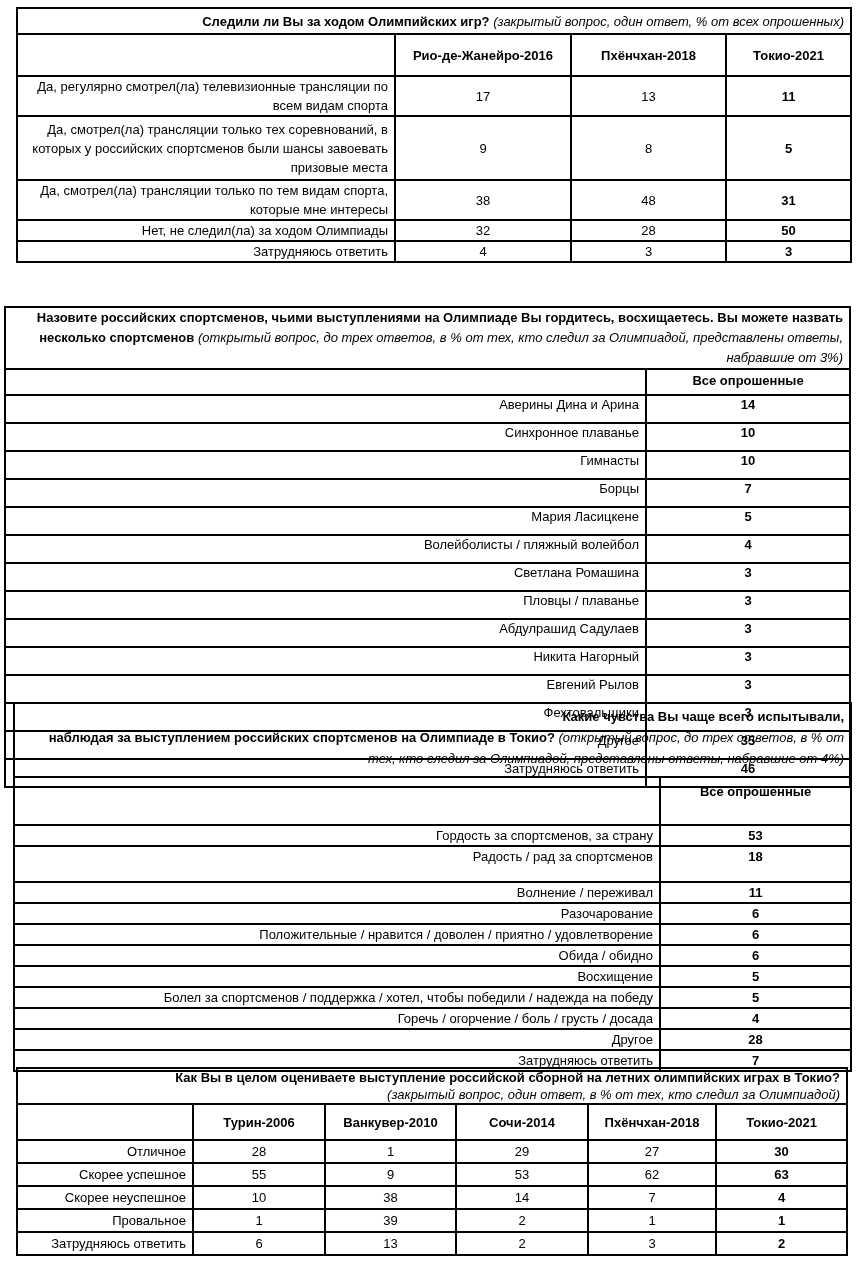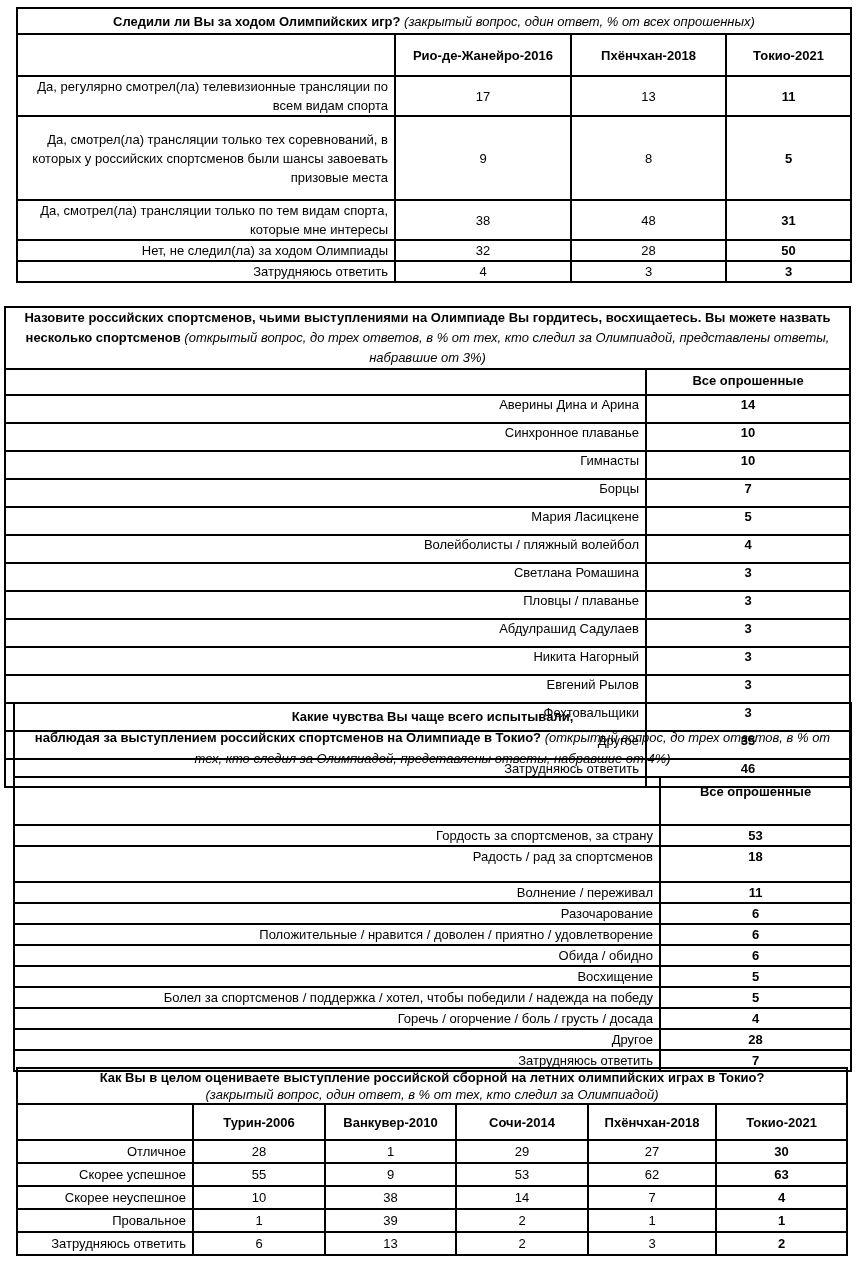--- a/index.html
+++ b/index.html
@@ -1,20 +1,20 @@
 <!DOCTYPE html>
 <html><head>
 <meta charset="utf-8">
 <style>
   html, body { margin: 0; padding: 0; background: #ffffff; }
   body { width: 862px; height: 1280px; position: relative; overflow: hidden;
          font-family: "Liberation Sans", sans-serif; color: #000; }
   table { border-collapse: collapse; position: absolute; table-layout: fixed; }
   td, th { border: 2px solid #000; padding: 0 6px; font-size: 13px; line-height: 19px; }
-  .cap { text-align: center; font-weight: normal; }
+  .cap { text-align: right; font-weight: normal; }
   .cap b { font-weight: bold; }
   .cap i { font-style: italic; }
   .lbl { text-align: right; }
   .num { text-align: center; }
   .bold { font-weight: bold; }
   .hdr { font-weight: bold; text-align: center; }
   
   #t1 { left: 16px; top: 7px; width: 834px; }
   #t1 .cap { height: 24px; }
   #t1 .hrow td { height: 40px; border-radius: 20px; }
@@ -57,21 +57,21 @@
     <td class="hdr">Рио-де-Жанейро-2016</td>
     <td class="hdr">Пхёнчхан-2018</td>
     <td class="hdr">Токио-2021</td>
   </tr>
   <tr style="height:40px">
     <td class="lbl">Да, регулярно смотрел(ла) телевизионные трансляции по всем видам спорта</td>
     <td class="num">17</td>
     <td class="num">13</td>
     <td class="num bold">11</td>
   </tr>
-  <tr style="height:84px">
+  <tr style="height:64px">
     <td class="lbl">Да, смотрел(ла) трансляции только тех соревнований, в которых у российских спортсменов были шансы завоевать призовые места</td>
     <td class="num">9</td>
     <td class="num">8</td>
     <td class="num bold">5</td>
   </tr>
   <tr style="height:40px">
     <td class="lbl">Да, смотрел(ла) трансляции только по тем видам спорта, которые мне интересы</td>
     <td class="num">38</td>
     <td class="num">48</td>
     <td class="num bold">31</td>

